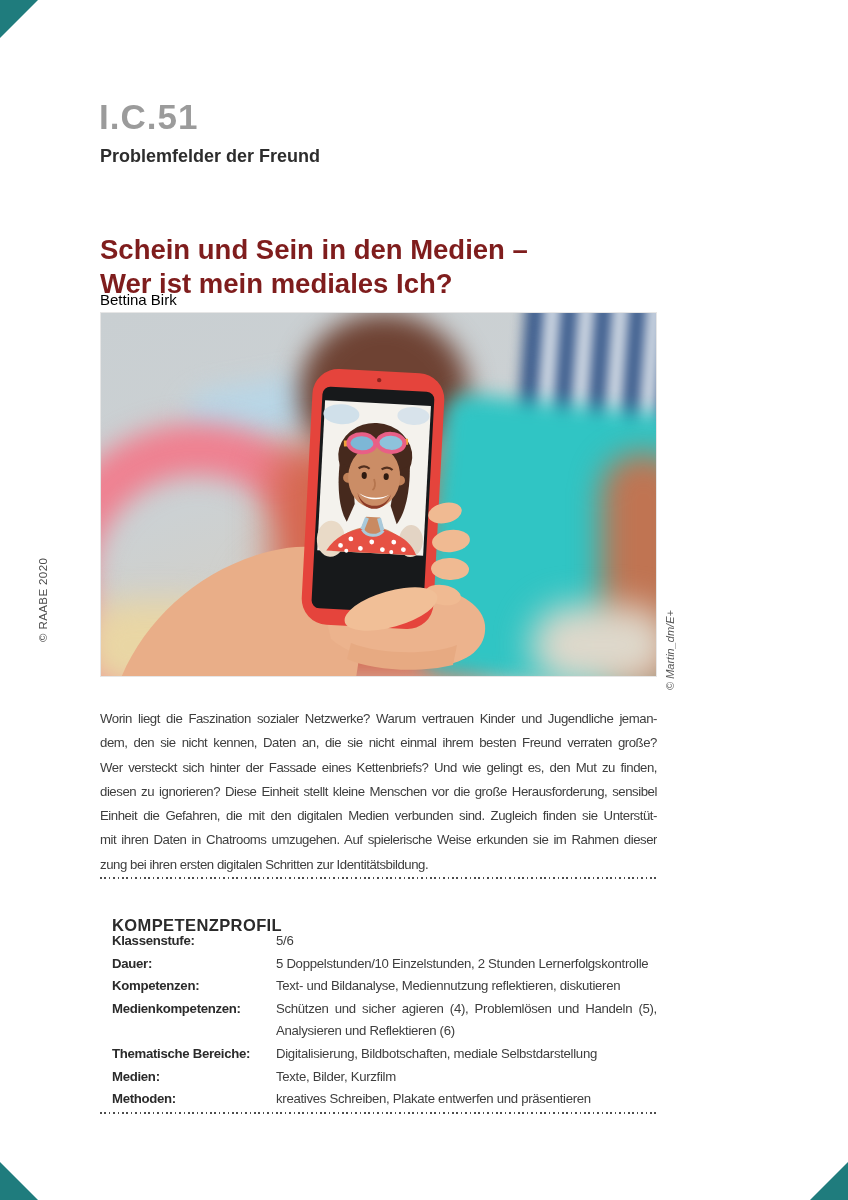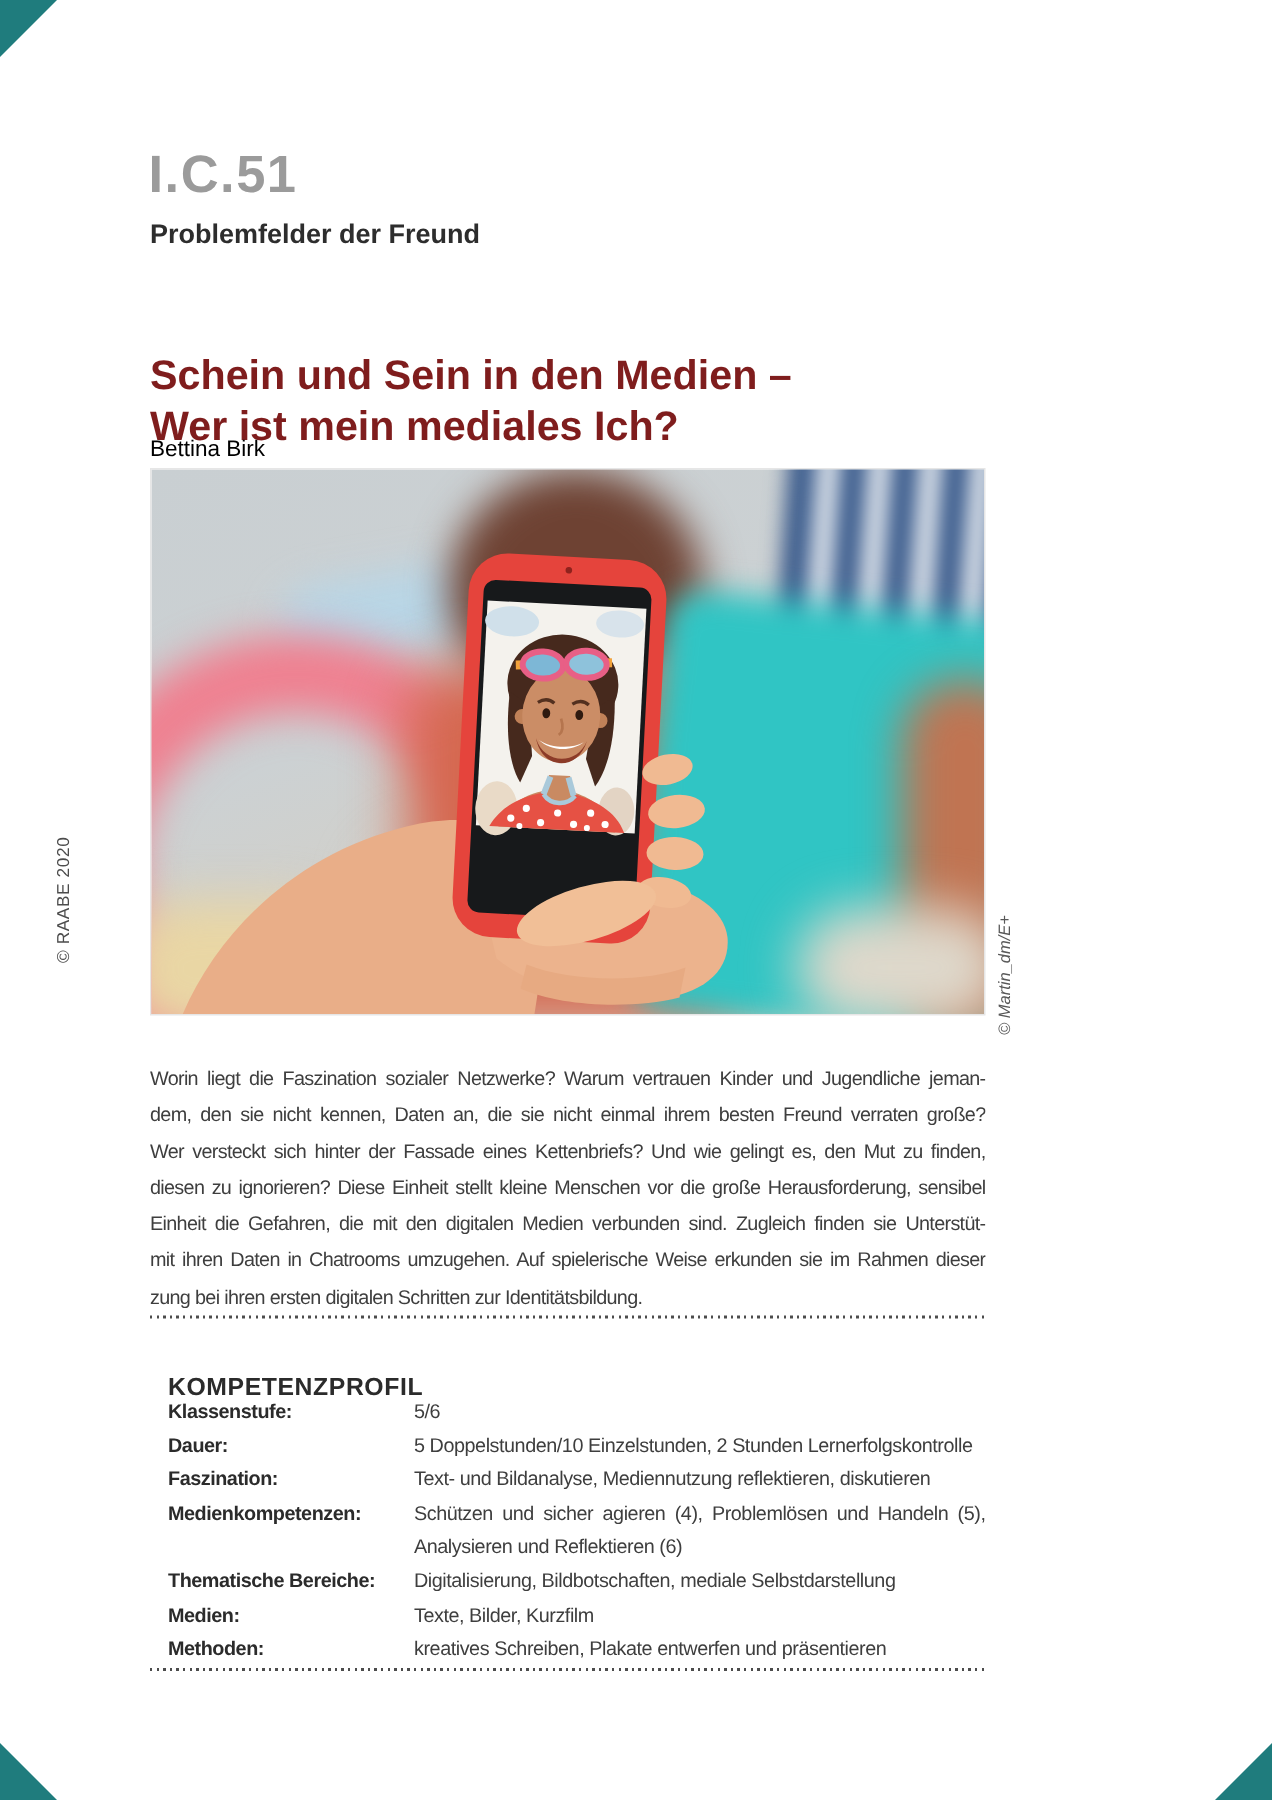--- a/index.html
+++ b/index.html
@@ -181,21 +181,21 @@
   <div class="kp-table">
     <div class="kp-row">
       <div class="kp-label">Klassenstufe:</div>
       <div class="kp-val">5/6</div>
     </div>
     <div class="kp-row">
       <div class="kp-label">Dauer:</div>
       <div class="kp-val">5 Doppelstunden/10 Einzelstunden, 2 Stunden Lernerfolgskontrolle</div>
     </div>
     <div class="kp-row">
-      <div class="kp-label">Faszination:</div>
+      <div class="kp-label">Kompetenzen:</div>
       <div class="kp-val">Text- und Bildanalyse, Mediennutzung reflektieren, diskutieren</div>
     </div>
     <div class="kp-row">
       <div class="kp-label">Medienkompetenzen:</div>
       <div class="kp-val">
         <div class="jline">Schützen und sicher agieren (4), Problemlösen und Handeln (5),</div>
         <div>Analysieren und Reflektieren (6)</div>
       </div>
     </div>
     <div class="kp-row">

